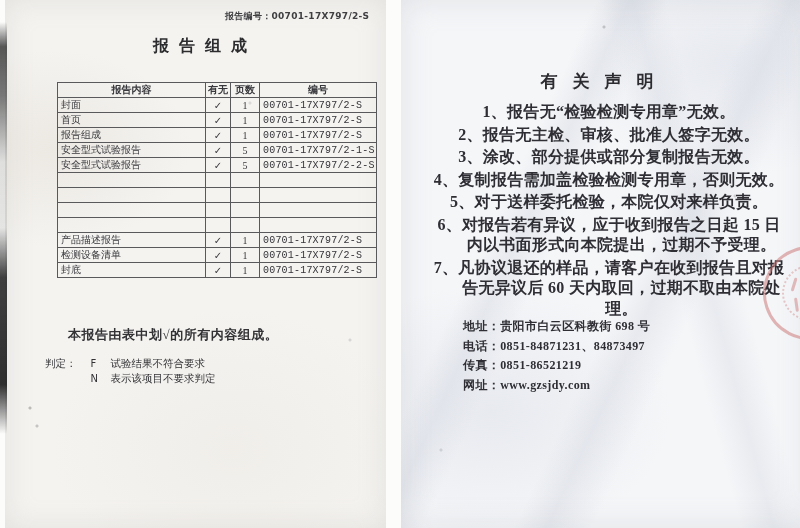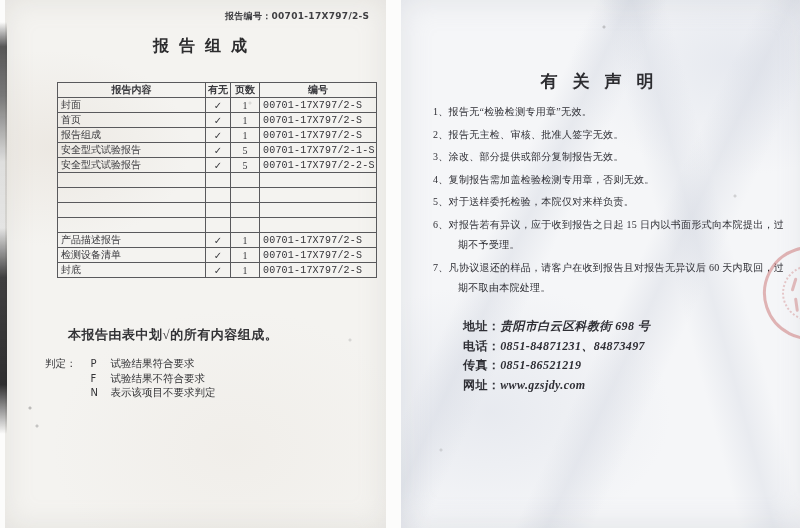--- a/index.html
+++ b/index.html
@@ -82,28 +82,28 @@
   }
   .legend-label{margin-right:14px;}
   .legend-item .code{display:inline-block;width:20px;font-family:"DejaVu Sans", sans-serif;font-size:10px;}
   
   .right-title{
     position:absolute;left:0;right:0;top:70px;text-align:center;
     font-size:17px;font-weight:bold;color:#2c2c30;letter-spacing:15px;white-space:nowrap;
   }
   .statements{
     position:absolute;left:32px;top:102px;width:352px;
-    font-size:10px;font-weight:normal;color:#2e2e34;
+    font-size:16px;font-weight:bold;color:#2e2e34;text-align:center;
   }
   .stmt{padding-left:25px;text-indent:-25px;line-height:20.5px;margin-bottom:2px;letter-spacing:.3px;}
   .contact{
     position:absolute;left:62px;top:317px;
     font-size:12px;font-weight:bold;color:#2e2e34;line-height:19.5px;letter-spacing:.4px;
   }
-  .contact .value{font-family:"Liberation Serif", serif;font-style:italic;}
+  .contact .value{font-family:"Liberation Serif", serif;}
   
   .stamp{
     position:absolute;left:362px;top:246px;width:88px;height:88px;
     border-radius:50%;border:3px solid rgba(201,112,112,.5);
     transform:rotate(-18deg);
   }
   .stamp::before{
     content:"";position:absolute;inset:16px;border-radius:50%;
     border:2px dotted rgba(201,112,112,.35);transform:rotate(20deg);
   }
@@ -222,23 +222,20 @@
         </tr>
       </tbody>
   </table>
 
   <div class="note">本报告由表中划√的所有内容组成。</div>
 
   <div class="legend">
     <span class="legend-label">判定：</span>
     <div class="legend-items">
 
-        <div class="legend-item">
-          <span class="code">P</span><span>试验结果符合要求</span>
-        </div>
 
         <div class="legend-item">
           <span class="code">F</span><span>试验结果不符合要求</span>
         </div>
 
         <div class="legend-item">
           <span class="code">N</span><span>表示该项目不要求判定</span>
         </div>
       </div>
   </div>

